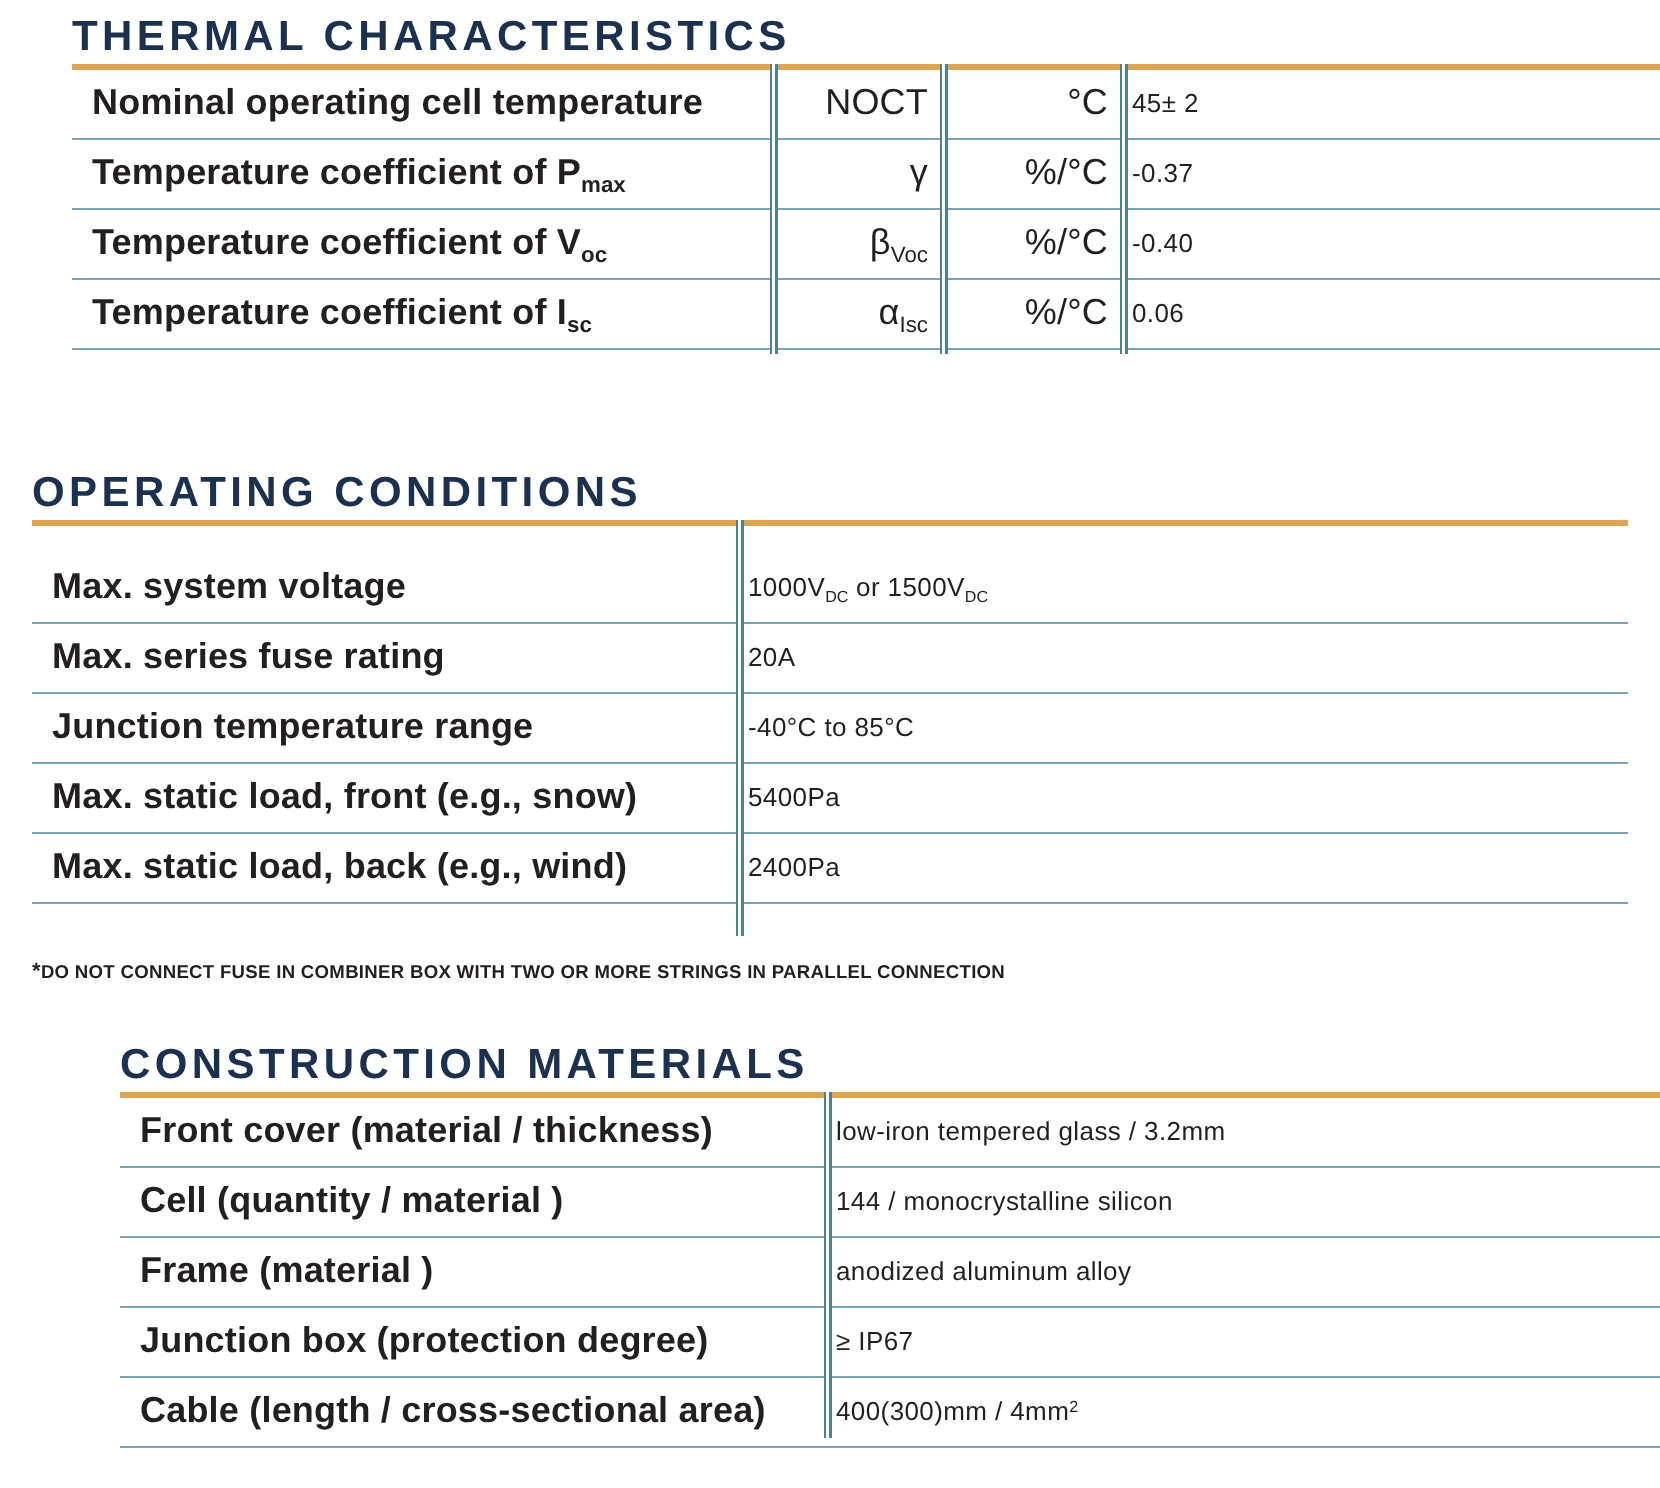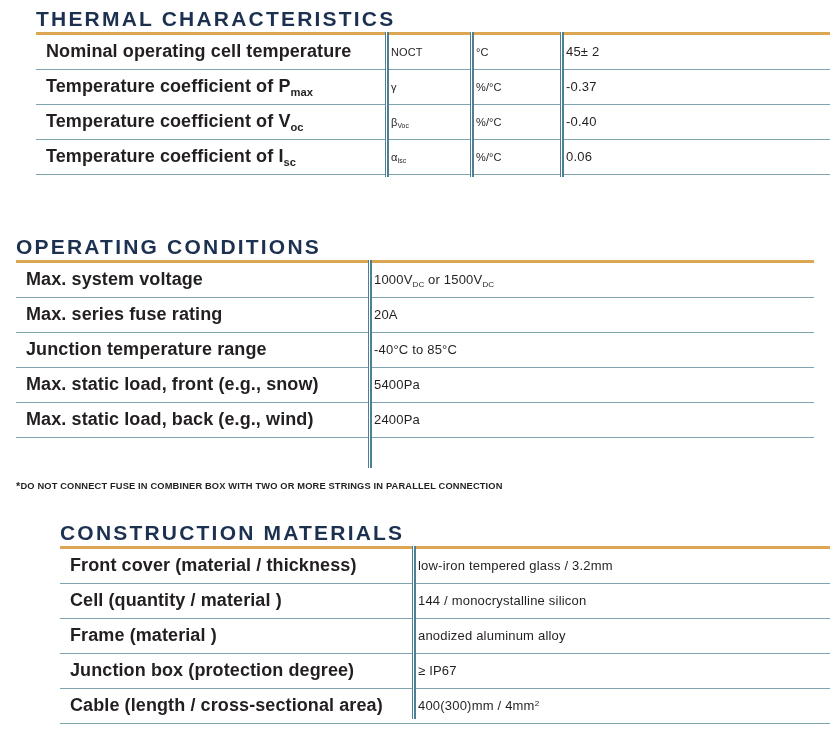--- a/index.html
+++ b/index.html
@@ -60,22 +60,22 @@
     font-weight: 400;
     text-align: left;
     font-size: 13px;
     letter-spacing: 0.2px;
   }
   table.spec td.label {
     padding-left: 10px;
   }
   table.spec td.sym {
     font-weight: 400;
-    text-align: left;
-    font-size: 11px;
+    text-align: right;
+    font-size: 18px;
   }
 
   
   .orange-rule {
     height: 2.6px;
     background: #dda653;
     width: 798px;
   }
 
   sub {
@@ -170,68 +170,68 @@
       <div class="vline" style="left:524px; top:0; height:145px;"></div>
     </div>
   </div>
 
   <div class="section" style="top:234px;">
     <div class="section-title">OPERATING CONDITIONS</div>
 
     <div style="position:relative;">
       <div class="orange-rule"></div>
 
+      <table class="spec" style="margin-top:14px;">
+        <colgroup>
+          <col style="width:352px;">
+          <col style="width:446px;">
+        </colgroup>
+        <tbody>
+          <tr>
+            <td class="label">Max. system voltage</td>
+            <td class="val"><span>1000V</span><sub>DC</sub><span> or 1500V</span><sub>DC</sub></td>
+          </tr>
+          <tr>
+            <td class="label">Max. series fuse rating</td>
+            <td class="val">20A</td>
+          </tr>
+          <tr>
+            <td class="label">Junction temperature range</td>
+            <td class="val">-40°C to 85°C</td>
+          </tr>
+          <tr>
+            <td class="label">Max. static load, front (e.g., snow)</td>
+            <td class="val">5400Pa</td>
+          </tr>
+          <tr>
+            <td class="label">Max. static load, back (e.g., wind)</td>
+            <td class="val">2400Pa</td>
+          </tr>
+        </tbody>
+      </table>
+
+      <div class="vline" style="left:352px; top:0; height:208px;"></div>
+    </div>
+
+    <div class="footnote" style="top:247px; left:0;"><span class="star">*</span><span>DO NOT CONNECT FUSE IN COMBINER BOX WITH TWO OR MORE STRINGS IN PARALLEL CONNECTION</span></div>
+  </div>
+
+  <div class="section" style="top:520px;margin-left:44px;">
+    <div class="section-title">CONSTRUCTION MATERIALS</div>
+
+    <div style="position:relative;">
+      <div class="orange-rule"></div>
+
       <table class="spec" style="margin-top:0;">
         <colgroup>
           <col style="width:352px;">
           <col style="width:446px;">
         </colgroup>
         <tbody>
           <tr>
-            <td class="label">Max. system voltage</td>
-            <td class="val"><span>1000V</span><sub>DC</sub><span> or 1500V</span><sub>DC</sub></td>
-          </tr>
-          <tr>
-            <td class="label">Max. series fuse rating</td>
-            <td class="val">20A</td>
-          </tr>
-          <tr>
-            <td class="label">Junction temperature range</td>
-            <td class="val">-40°C to 85°C</td>
-          </tr>
-          <tr>
-            <td class="label">Max. static load, front (e.g., snow)</td>
-            <td class="val">5400Pa</td>
-          </tr>
-          <tr>
-            <td class="label">Max. static load, back (e.g., wind)</td>
-            <td class="val">2400Pa</td>
-          </tr>
-        </tbody>
-      </table>
-
-      <div class="vline" style="left:352px; top:0; height:208px;"></div>
-    </div>
-
-    <div class="footnote" style="top:247px; left:0;"><span class="star">*</span><span>DO NOT CONNECT FUSE IN COMBINER BOX WITH TWO OR MORE STRINGS IN PARALLEL CONNECTION</span></div>
-  </div>
-
-  <div class="section" style="top:520px;margin-left:44px;">
-    <div class="section-title">CONSTRUCTION MATERIALS</div>
-
-    <div style="position:relative;">
-      <div class="orange-rule"></div>
-
-      <table class="spec" style="margin-top:0;">
-        <colgroup>
-          <col style="width:352px;">
-          <col style="width:446px;">
-        </colgroup>
-        <tbody>
-          <tr>
             <td class="label">Front cover (material / thickness)</td>
             <td class="val"><span>low-iron tempered glass / 3.2mm</span><sup></sup></td>
           </tr>
           <tr>
             <td class="label">Cell (quantity / material )</td>
             <td class="val"><span>144 / monocrystalline silicon</span><sup></sup></td>
           </tr>
           <tr>
             <td class="label">Frame (material )</td>
             <td class="val"><span>anodized aluminum alloy</span><sup></sup></td>

